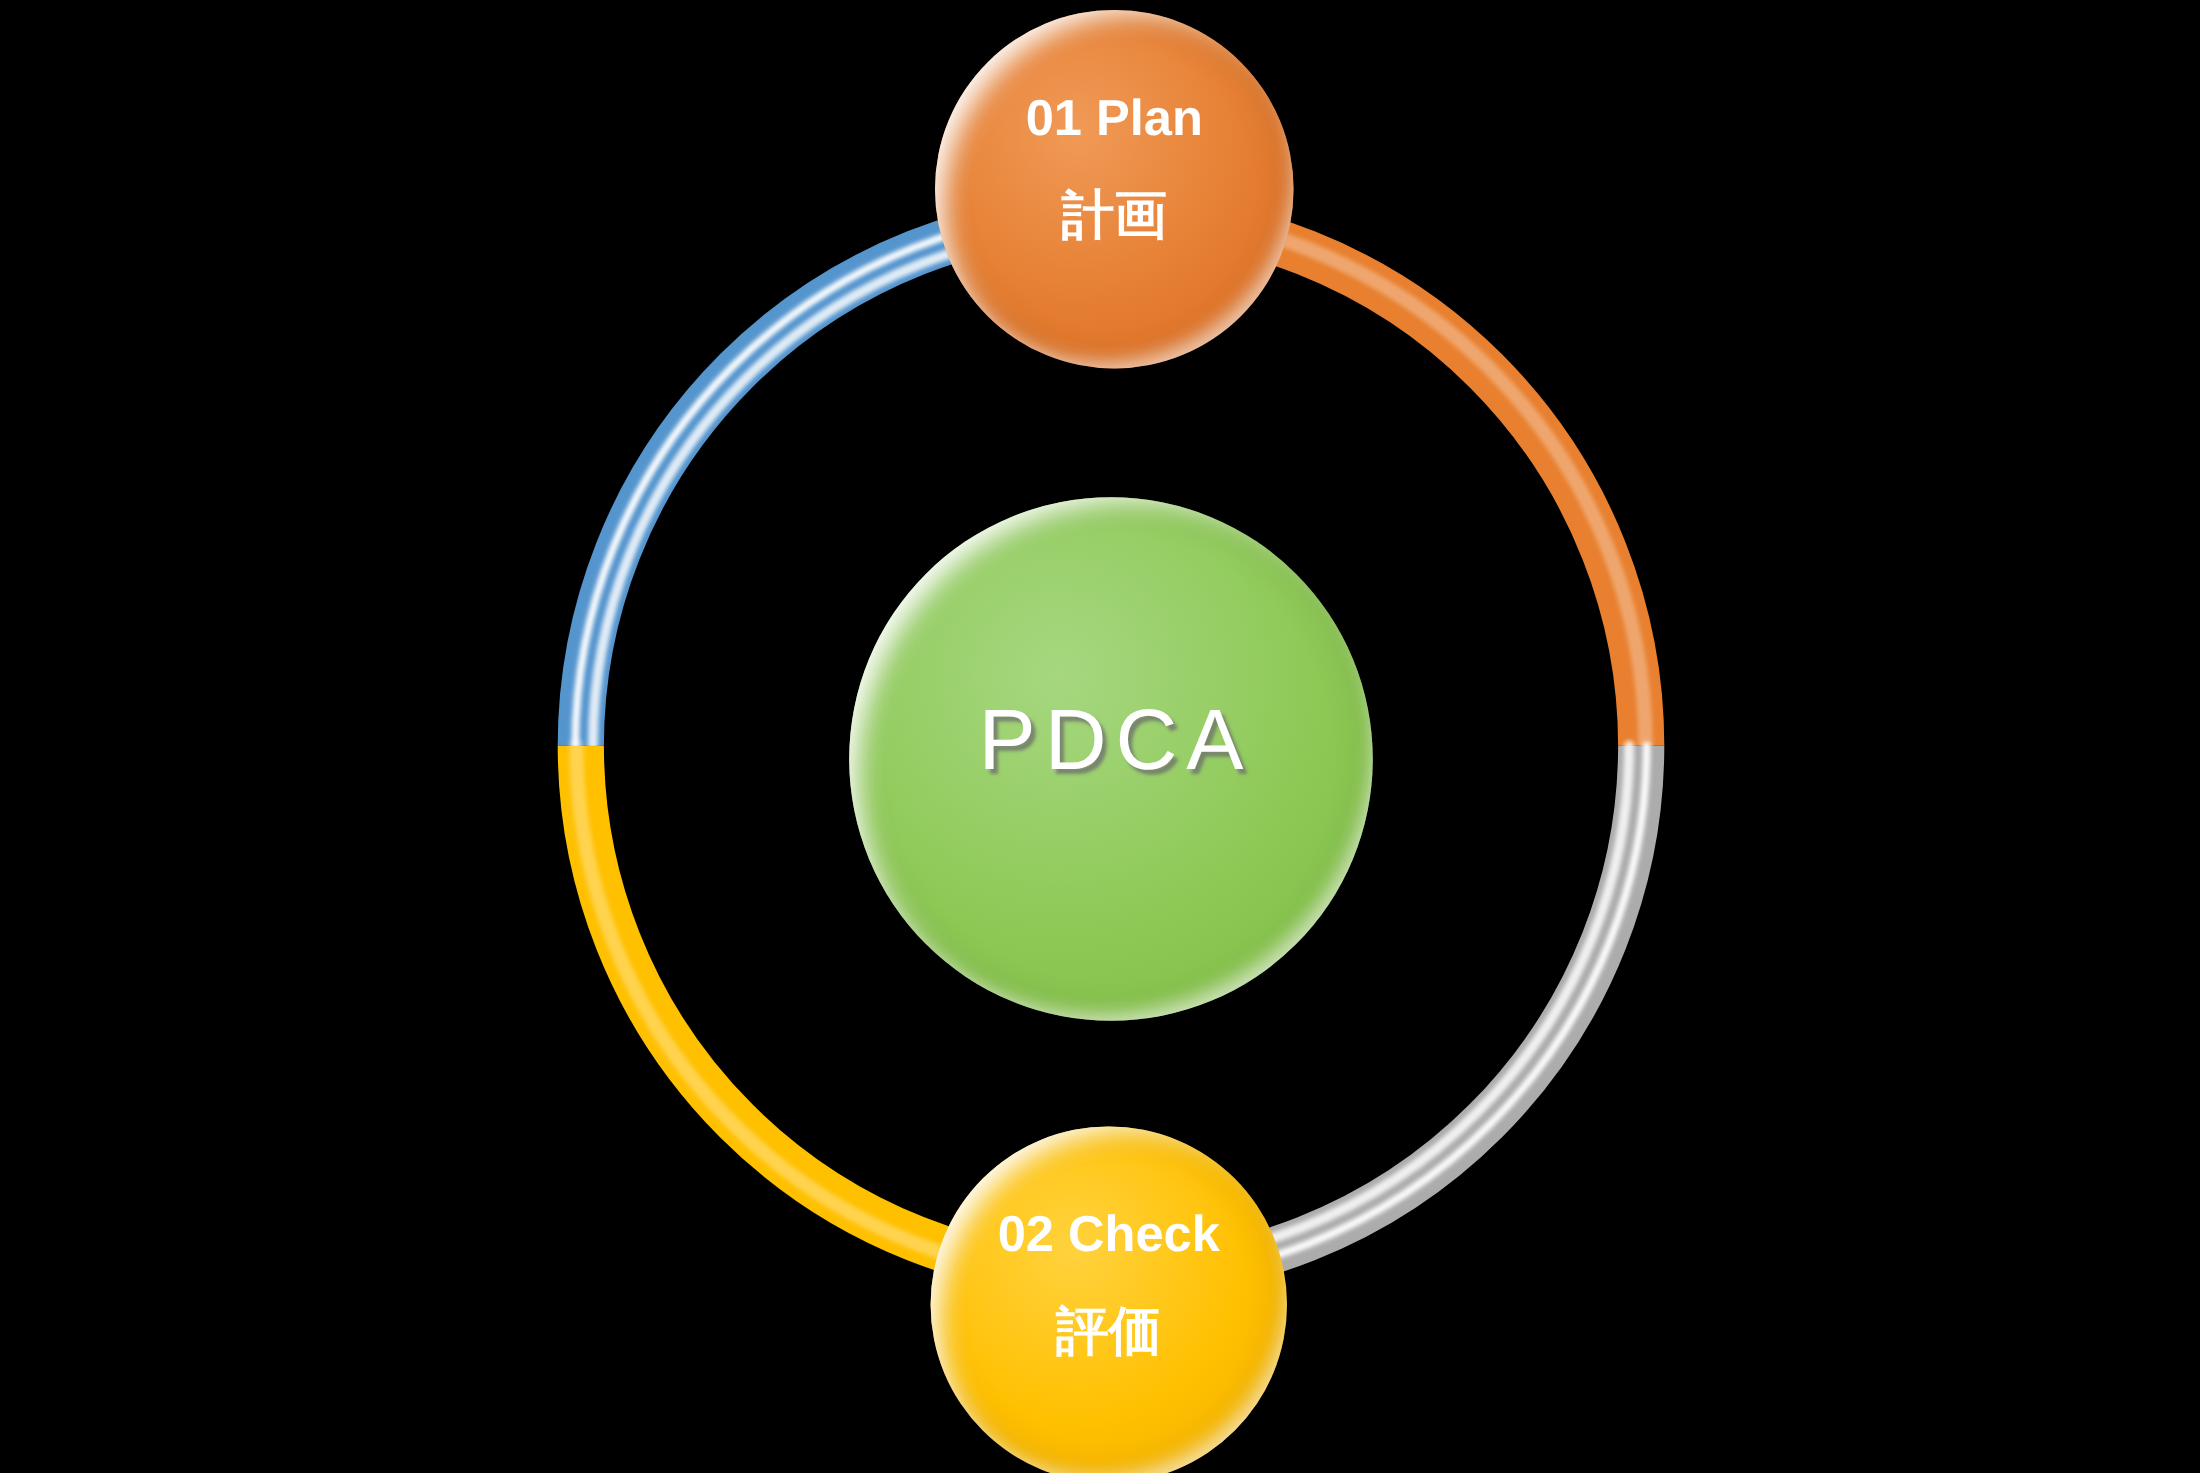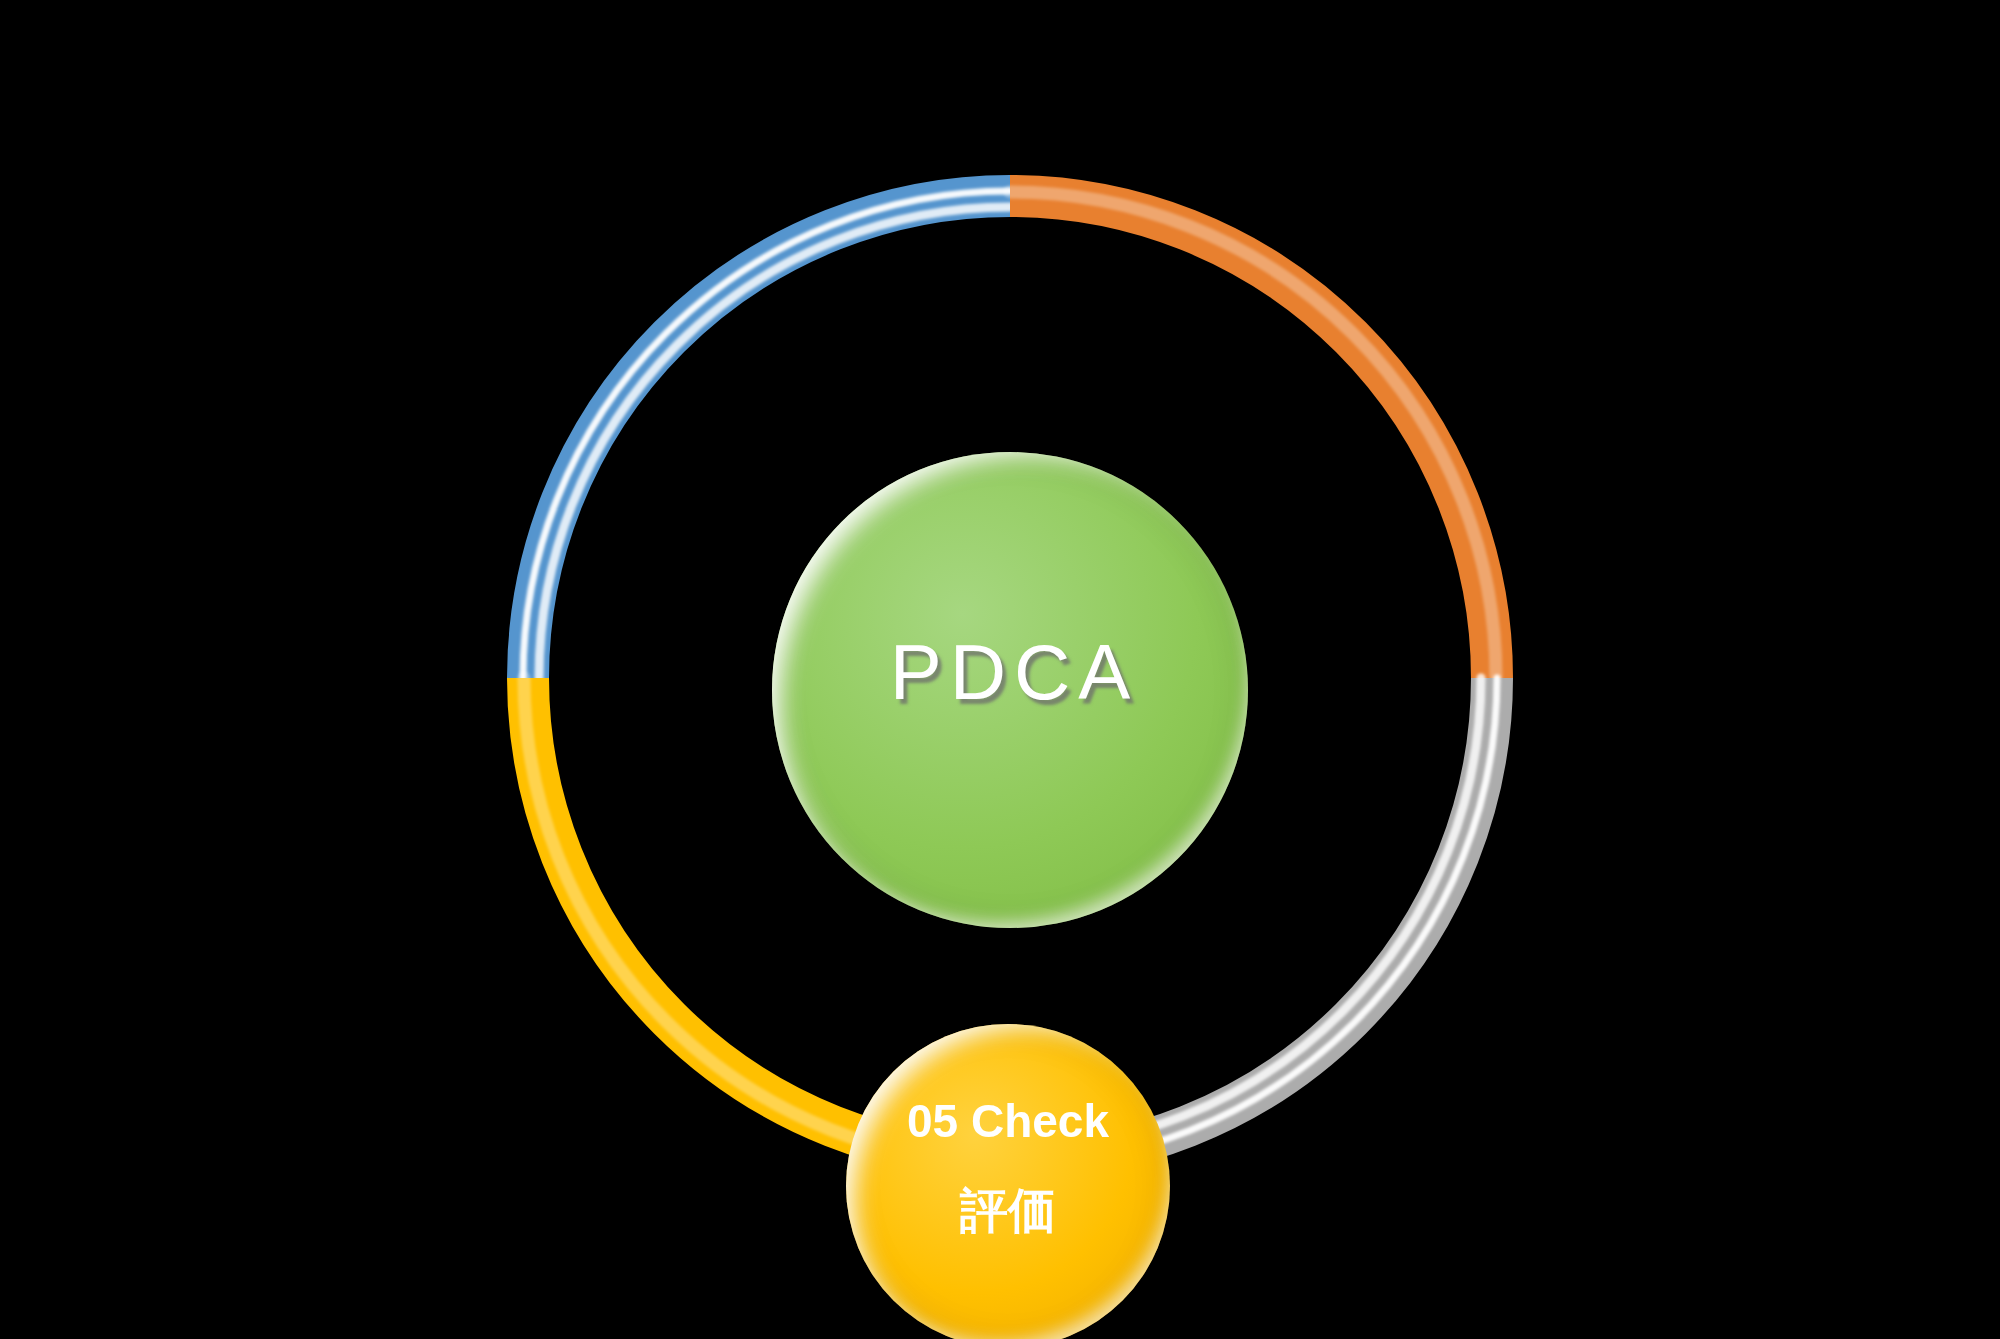--- a/index.html
+++ b/index.html
@@ -148,21 +148,25 @@
     <g>
       <path class="arc-tube" d="M 1010 1160 A 482 482 0 0 1 528 678" stroke="#FFC000"></path>
       <path class="stripe stripe-soft" filter="url(#softBlur)" d="M 1010 1164 A 486 486 0 0 1 524 678"></path>
     </g>
   </svg>
 
   <div class="node node-center">
     <div class="center-title">PDCA</div>
   </div>
 
+  <div class="node node-plan">
+    <div class="label">01 Plan</div>
+    <div class="sublabel">計画</div>
+  </div>
 
 
   <div class="node node-check">
-    <div class="label">05 Check</div>
+    <div class="label">02 Check</div>
     <div class="sublabel">評価</div>
   </div>
 
 
 </div>
 
 </body></html>

